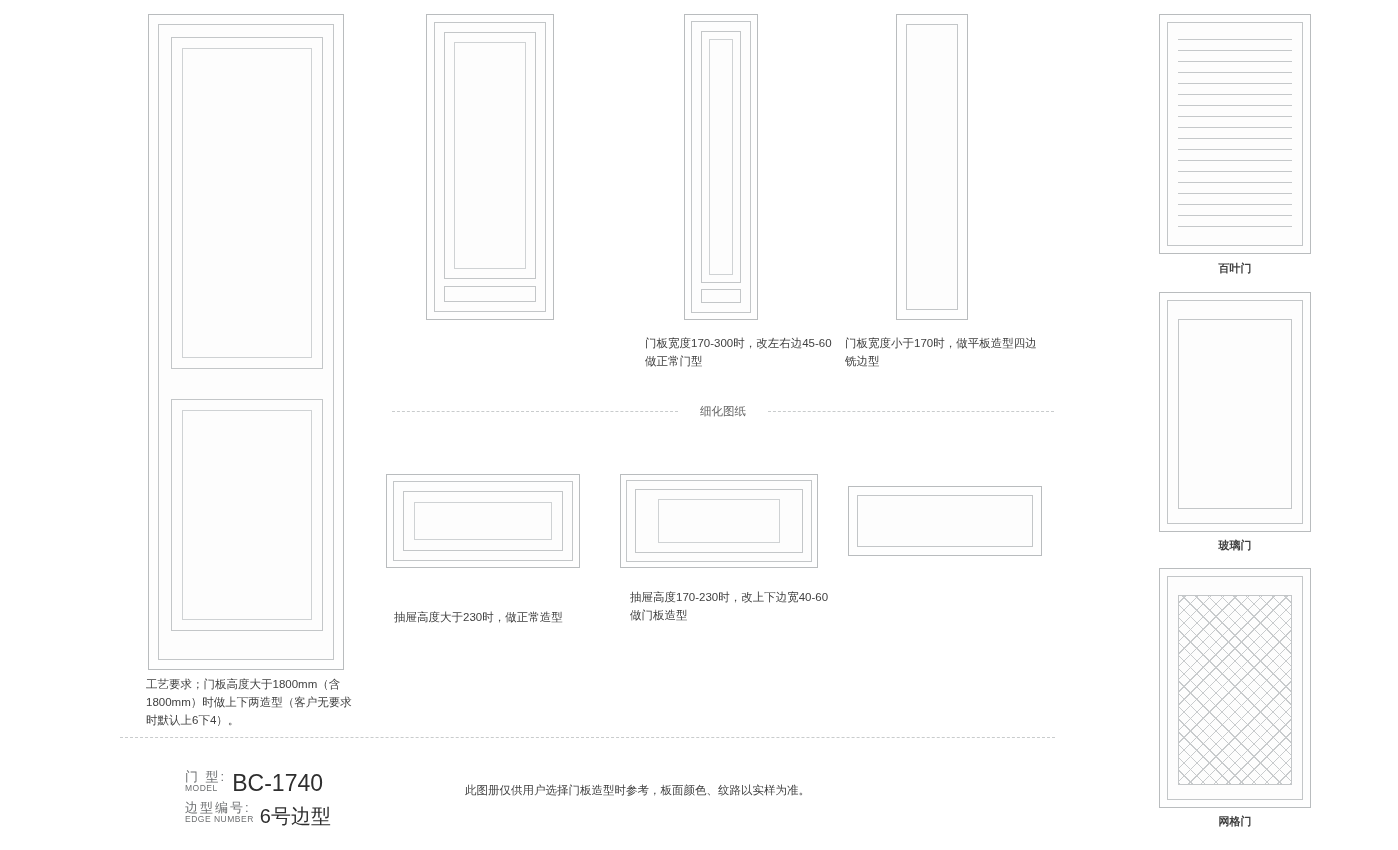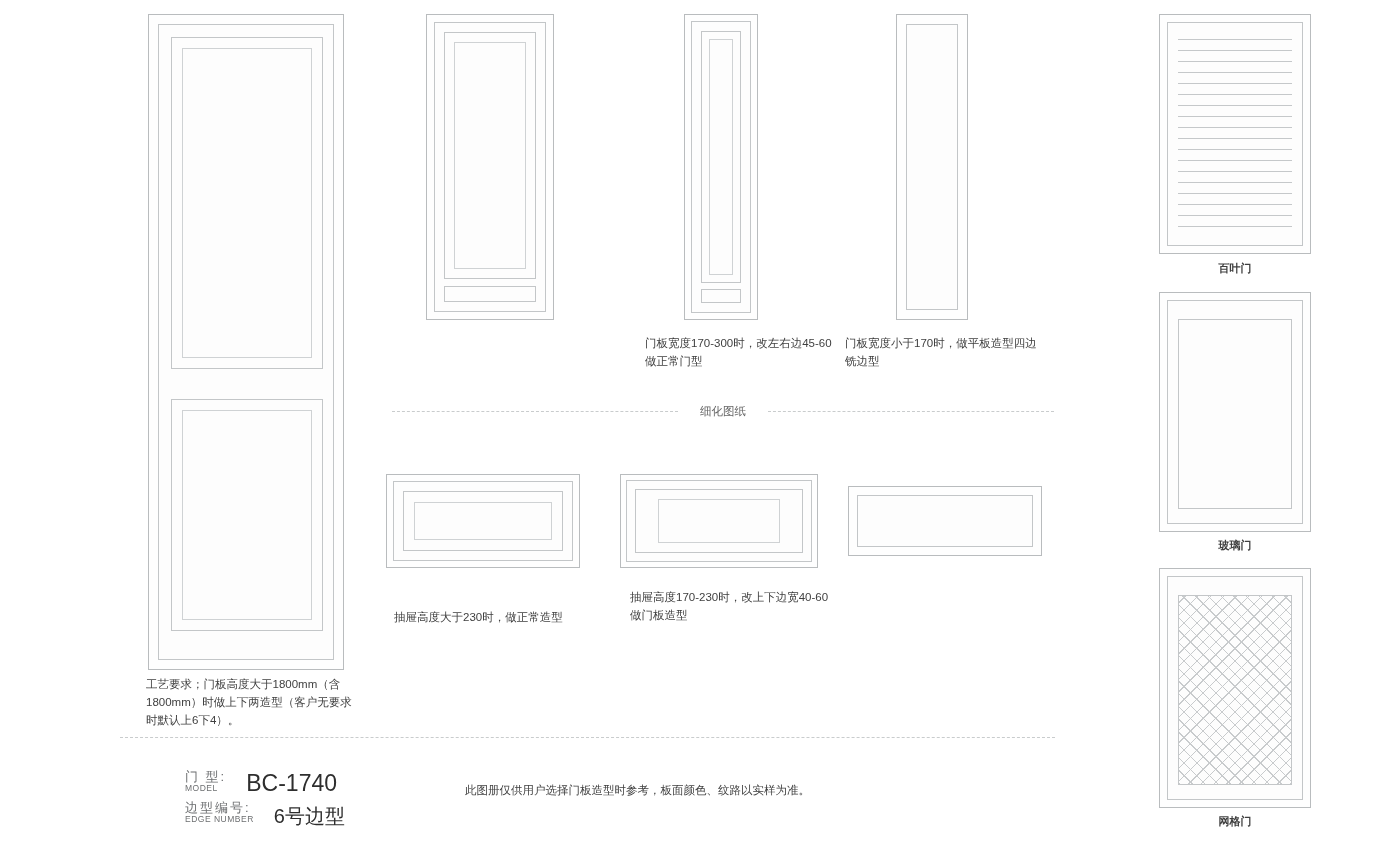--- a/index.html
+++ b/index.html
@@ -73,21 +73,21 @@
     position: absolute;
     left: 185px;
     top: 770px;
     display: flex;
     flex-direction: column;
     gap: 8px;
   }
   .model-row {
     display: flex;
     align-items: flex-end;
-    gap: 20px;
+    gap: 6px;
   }
   .model-label {
     display: flex;
     flex-direction: column;
     line-height: 1.05;
     color: #6d6f71;
   }
   .model-label .cn {
     font-size: 13px;
     letter-spacing: 2px;

